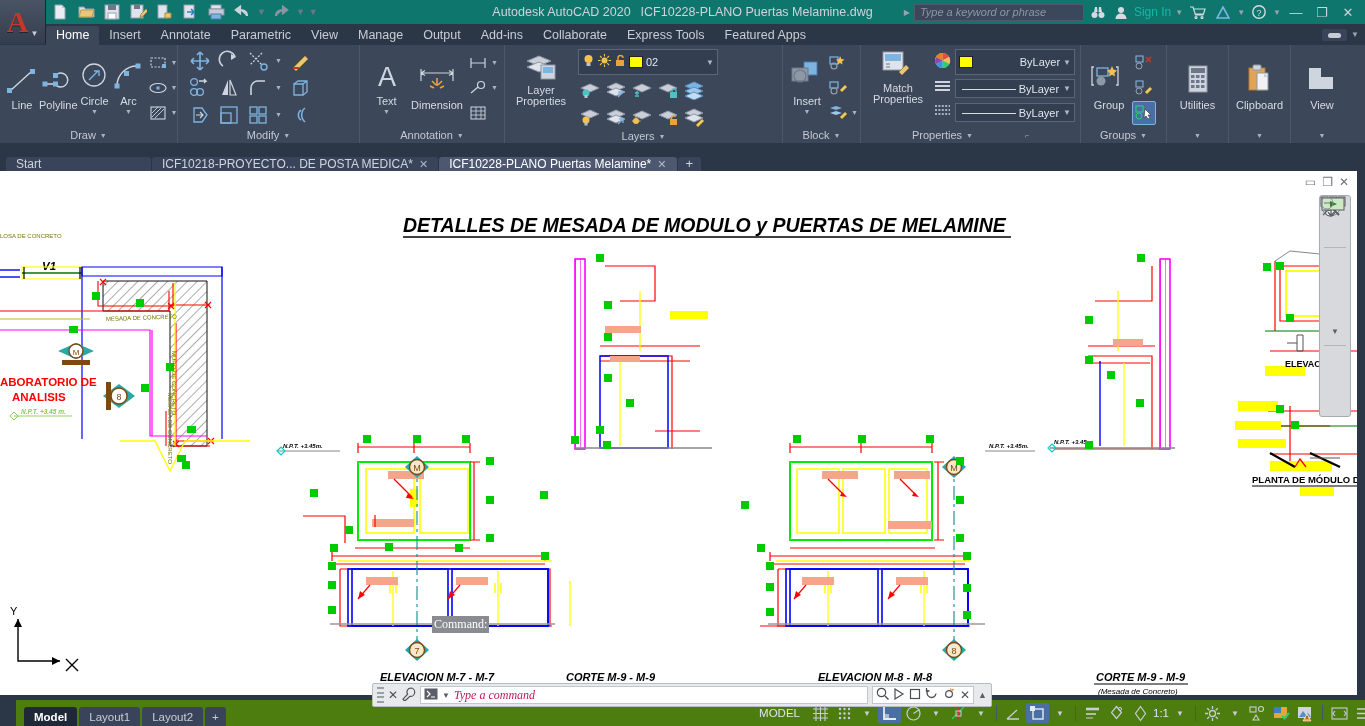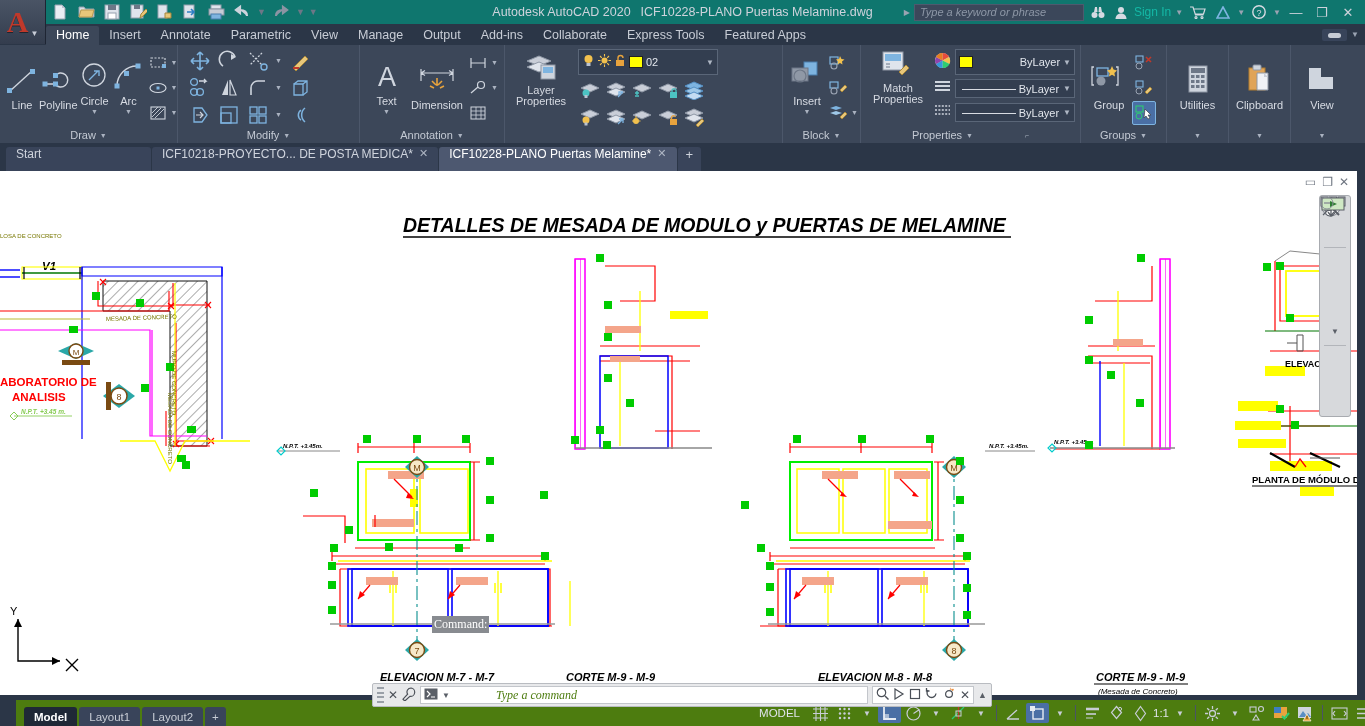--- a/index.html
+++ b/index.html
@@ -90,21 +90,21 @@
   }
   .propcombo .ln { position:absolute; left:6px; right:58px; top:9px; height:1px; background:#d8dce3;}
   .propcombo .txt { font-size: 11px; color: #e2e6ec; z-index:1;}
 
   
   .doctabs {
     position: absolute; top: 143px; left: 0; width: 1365px; height: 28px;
     background: #2b3647; display: flex; align-items: flex-end; padding-left: 6px; gap: 1px;
   }
   .dtab {
-    height: 24px; background: #39445a; display: flex; align-items: flex-start; gap: 6px;
+    height: 14px; background: #39445a; display: flex; align-items: flex-end; gap: 6px;
     padding: 0 10px; font-size: 12px; color: #cfd4dd; border-radius: 3px 3px 0 0;
   }
   .dtab.active { background: #4d5870; color: #fff; }
   .dtab .x { font-size: 11px; color: #aeb6c3; }
   .dtab.newtab { padding: 0 8px; font-size: 13px; background:#39445a;}
 
   
   .canvas {
     position: absolute; top: 171px; left: 0; width: 1357px; height: 524px;
     background: #ffffff; overflow: hidden;
@@ -134,21 +134,21 @@
     background: #e8e9eb; border: 1px solid #b9bcc1; display: flex; align-items: center;
     gap: 4px; padding: 0 4px; z-index: 7; border-radius: 2px;
   }
   .grip { width: 7px; height: 16px; display:flex; flex-direction:column; justify-content:space-between;}
   .grip i { display:block; height:2px; background:#9aa0a8; }
   .cmd-x { color: #4a4f57; font-size: 12px; }
   .cmdinput {
     flex: 1; height: 18px; background: #fff; border: 1px solid #c3c6cb;
     display: flex; align-items: center; gap: 4px; padding: 0 3px;
   }
-  .cmdph { font-size: 12px; color: #4d7c0f; font-style: italic; font-family:"Liberation Serif",serif;margin-left:42px;}
+  .cmdph { font-size: 12px; color: #be185d; font-style: italic; font-family:"Liberation Serif",serif;}
   .cmdicons { display: flex; align-items: center; gap: 4px; border: 1px solid #c3c6cb; height: 18px; padding: 0 3px; background:#fff;}
 
   
   .statusbar {
     position: absolute; bottom: 0; left: 16px; width: 1365px; height: 26px;
     background: #4d7c0f; display: flex; align-items: center; font-size: 11.5px; color: #c8cdd6;
   }
   .layouttabs { display: flex; align-items: flex-end; height: 26px; padding-left: 8px; gap: 2px; }
   .ltab { height: 19px; padding: 0 10px; display: flex; align-items: center; background: #39445a; border-radius: 3px 3px 0 0; font-size: 11.5px; }
   .ltab.active { background: #1f2836; color: #fff; font-weight: bold; }
@@ -618,20 +618,24 @@
             <span class="sbtn">
                 <svg width="22" height="20" viewBox="0 0 22 20">
                   <path d="M2 6l9-4 9 4-9 4z" fill="#c9ced8" stroke="#8f98a6"></path>
                   <path d="M2 11l9-4 9 4-9 4z" fill="#dfe4ec" stroke="#8f98a6"></path>
                   <path d="M13 18l6-6 2 2-6 6z" fill="#e8c77a" stroke="#a8873c"></path>
                 </svg>
               </span>
           </div>
         </div>
       </div>
+      <div class="panel-title">
+          <span>Layers</span>
+          <span class="dn">▼</span>
+        </div>
     </div>
 
     <div class="panel" style="width:78px">
       <div class="panel-body">
         <div class="bigbtn">
           <svg width="38" height="34" viewBox="0 0 38 34">
               <rect x="16" y="2" width="13" height="13" fill="#7eb4e0" stroke="#4a7fae"></rect>
               <rect x="4" y="8" width="16" height="13" fill="#8f98a6" stroke="#6d7787"></rect>
               <circle cx="12" cy="16" r="6" fill="none" stroke="#6d7787" stroke-width="1.2"></circle>
             </svg>

